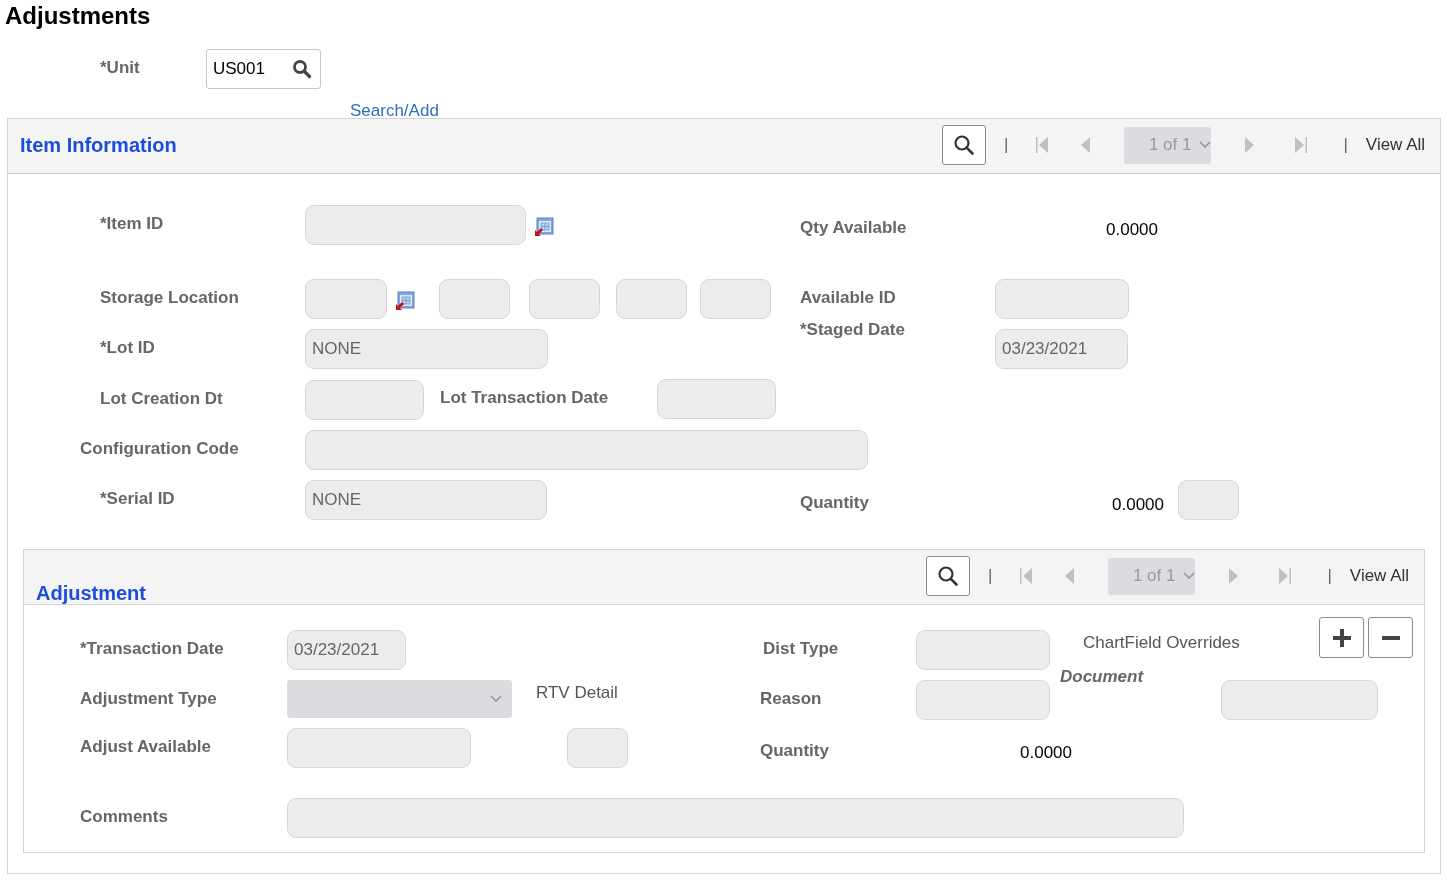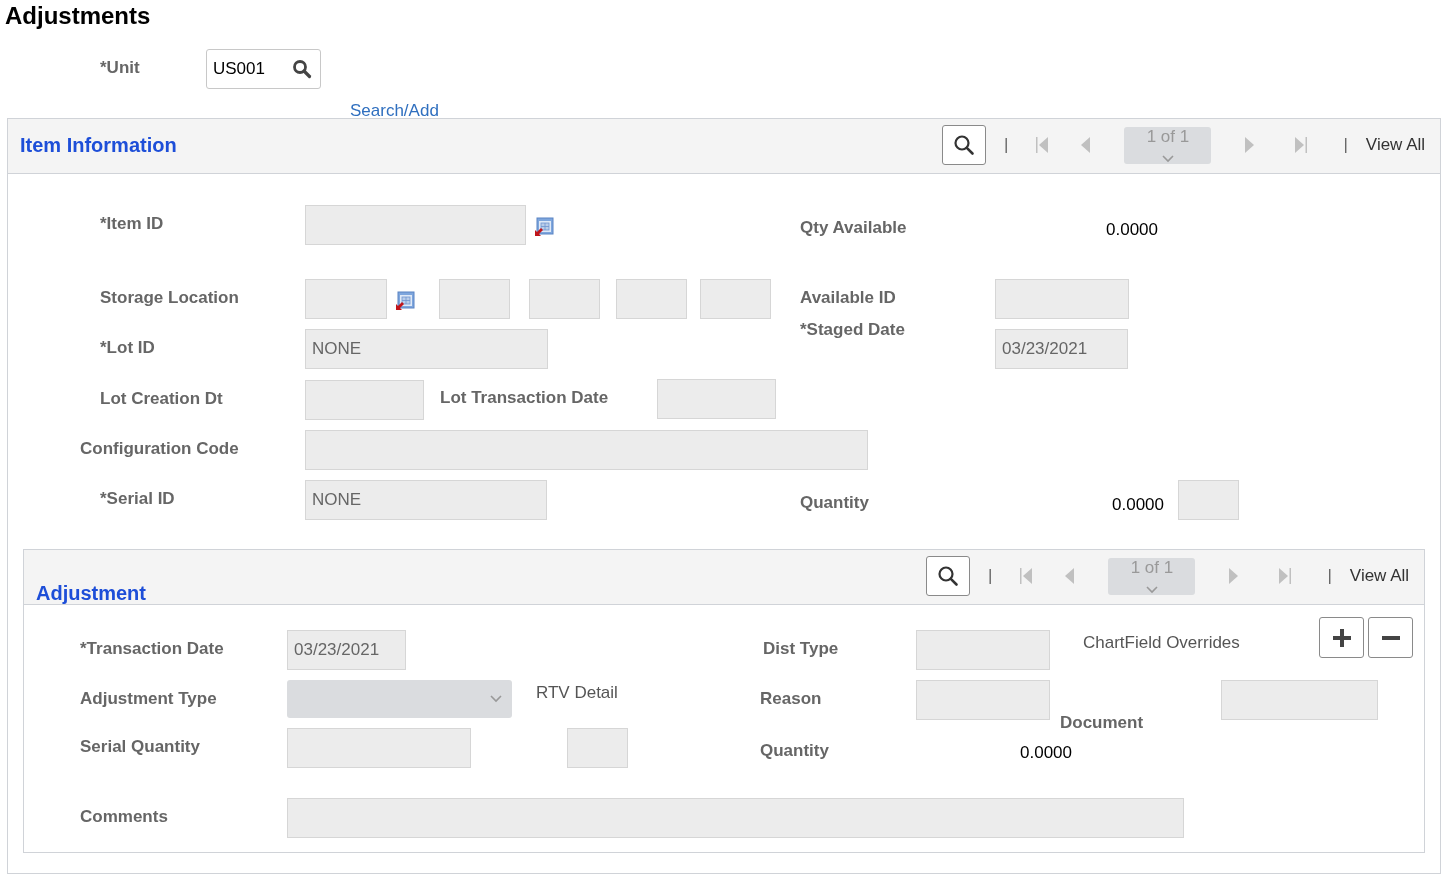--- a/index.html
+++ b/index.html
@@ -7,21 +7,21 @@
   body {
     width: 1449px; height: 881px; position: relative; overflow: hidden;
     font-family: "Liberation Sans", sans-serif; color: #333;
   }
   .abs { position: absolute; }
   .page-title { left: 5px; top: 2px; font-size: 24px; font-weight: bold; color: #000; }
   .lbl { font-size: 17px; font-weight: bold; color: #666; text-align: left; white-space: nowrap; }
   .val { font-size: 17px; color: #000; white-space: nowrap; }
   .plain { font-size: 17px; color: #555; white-space: nowrap; }
   .field {
-    background: #ececec; border: 1px solid #d6d6d6; border-radius: 0;
+    background: #ececec; border: 1px solid #d6d6d6; border-radius: 9px;
     font-size: 17px; color: #666; padding: 0 6px; display: flex; align-items: center;
     font-family: "Liberation Sans", sans-serif;
   }
   .unit-field {
     left: 206px; top: 49px; width: 115px; height: 40px; background: #fff;
     border: 1px solid #c8c8c8; border-radius: 3px; display: flex; align-items: center;
     padding-left: 6px; font-size: 17px; color: #000;
   }
   .unit-field .mag { position: absolute; right: 8px; top: 9px; }
   .link { font-size: 17px; color: #2f6fbf; cursor: pointer; margin-top: 40px; }
@@ -33,21 +33,21 @@
   .sec-title { position: absolute; font-size: 20px; font-weight: bold; color: #1d4ed8; }
   .nav { position: absolute; display: flex; align-items: center; height: 40px; }
   .nav-search {
     width: 44px; height: 40px; background: #fff; border: 1px solid #8a8a8a; border-radius: 3px;
     display: flex; align-items: center; justify-content: center; cursor: pointer;
   }
   .sep { color: #666; font-size: 17px; margin: 0 18px; }
   .navbtn { width: 50px; display: flex; justify-content: center; align-items: center; cursor: pointer; }
   .pager {
     width: 87px; height: 37px; background: #dadcdf; border-radius: 3px; color: #999;
-    font-size: 17px; display: flex; align-items: center; justify-content: flex-start; gap: 8px; margin: 0 14px; flex-direction: column;
+    font-size: 17px; display: flex; align-items: center; justify-content: flex-end; gap: 8px; margin: 0 14px;
   }
   .viewall { font-size: 17px; color: #333; cursor: pointer; }
   .lookup { width: 20px; height: 20px; cursor: pointer; }
   .sq-btn {
     width: 45px; height: 41px; background: #fff; border: 1px solid #8a8a8a; border-radius: 3px;
     display: flex; align-items: center; justify-content: center; cursor: pointer;
   }
   .select {
     background: #dadcdf; border-radius: 3px; display: flex; align-items: center; justify-content: flex-end;
     padding-right: 10px; cursor: pointer;
@@ -243,24 +243,24 @@
   <svg width="12" height="8" viewBox="0 0 12 8">
       <polyline points="1,1 6,6 11,1" fill="none" stroke="#999" stroke-width="1.6"></polyline>
     </svg>
 </div>
 
 <div class="abs plain" style="left:536px; top:683px;">RTV Detail</div>
 
 <div class="abs lbl" style="left:760px; top:689px; width:143px;">Reason</div>
 <div class="abs field" style="left:916px; top:680px; width:134px; height:40px;"></div>
 
-<div class="abs lbl" style="left:1060px; top:713px; width:148px;">Document</div>
+<div class="abs lbl" style="left:1060px; top:667px; width:148px;font-style:italic;">Document</div>
 <div class="abs field" style="left:1221px; top:680px; width:157px; height:40px;"></div>
 
-<div class="abs lbl" style="left:80px; top:737px; width:194px;">Serial Quantity</div>
+<div class="abs lbl" style="left:80px; top:737px; width:194px;">Adjust Available</div>
 <div class="abs field" style="left:287px; top:728px; width:184px; height:40px;"></div>
 <div class="abs field" style="left:567px; top:728px; width:61px; height:40px;"></div>
 
 <div class="abs lbl" style="left:760px; top:741px; width:143px;">Quantity</div>
 <div class="abs val" style="left:1020px; top:743px;">0.0000</div>
 
 <div class="abs lbl" style="left:80px; top:807px; width:194px;">Comments</div>
 <div class="abs field" style="left:287px; top:798px; width:897px; height:40px;"></div>
 
 </body></html>

